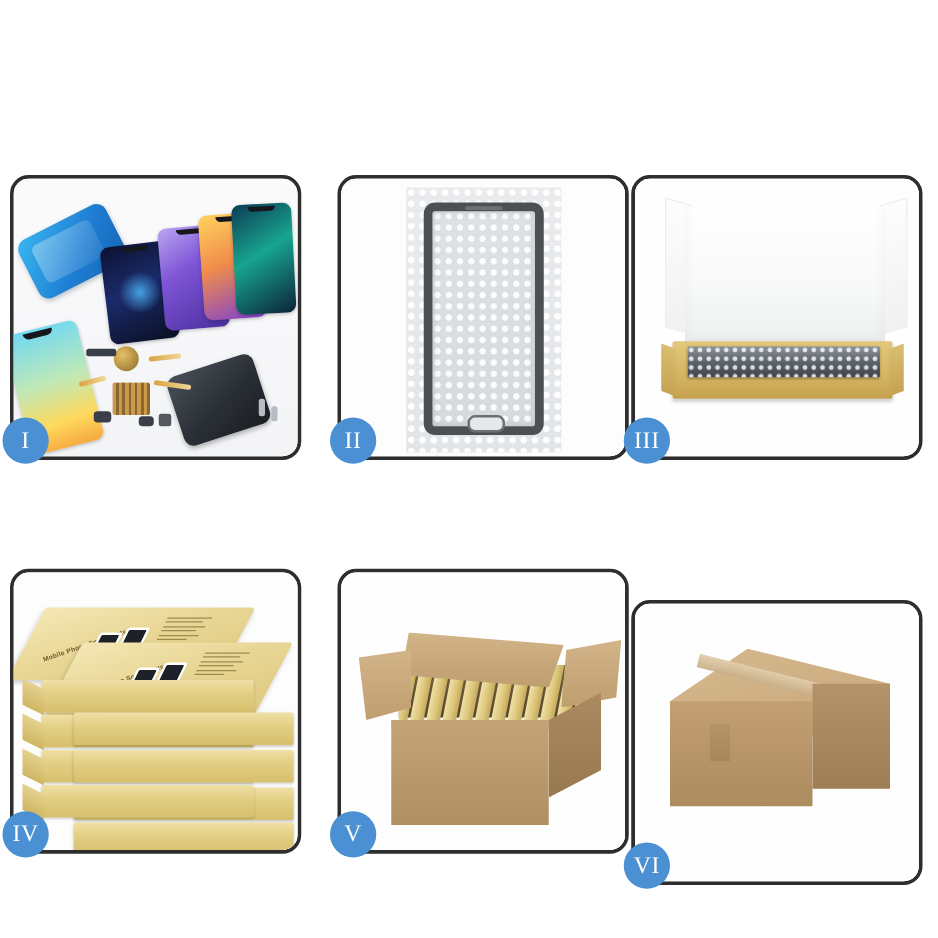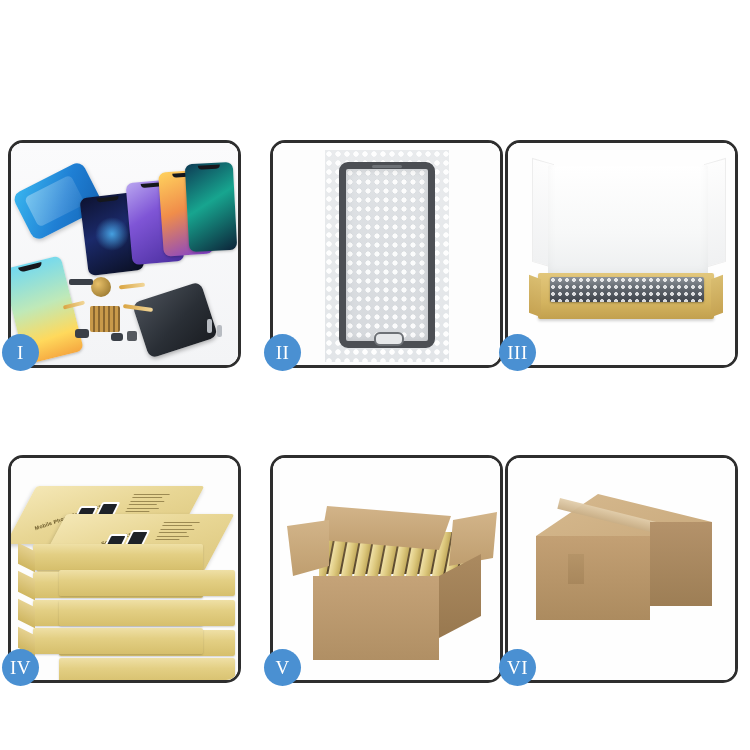--- a/index.html
+++ b/index.html
@@ -34,21 +34,21 @@
   }
   .panel .inner{
     position:absolute;inset:0;border-radius:12px;overflow:hidden;
     background:#ffffff;
   }
   .p1{left:8px;top:140px;}
   .p2{left:270px;top:140px;}
   .p3{left:505px;top:140px;}
   .p4{left:8px;top:455px;}
   .p5{left:270px;top:455px;}
-  .p6{left:505px;top:455px;}
+  .p6{left:505px;top:480px;}
 
   .badge{
     position:absolute;left:-9px;bottom:-6px;width:37px;height:37px;
     border-radius:50%;background:#4a90d2;color:#ffffff;
     font-family:"Liberation Serif",serif;font-size:19px;
     display:flex;align-items:center;justify-content:center;
     letter-spacing:.5px;z-index:6;
   }
 
   

